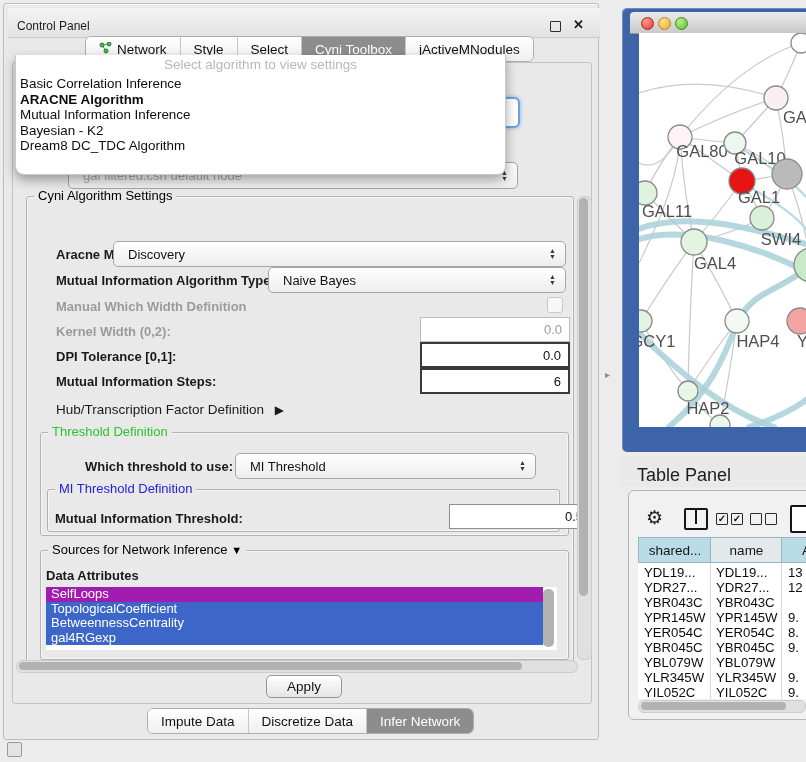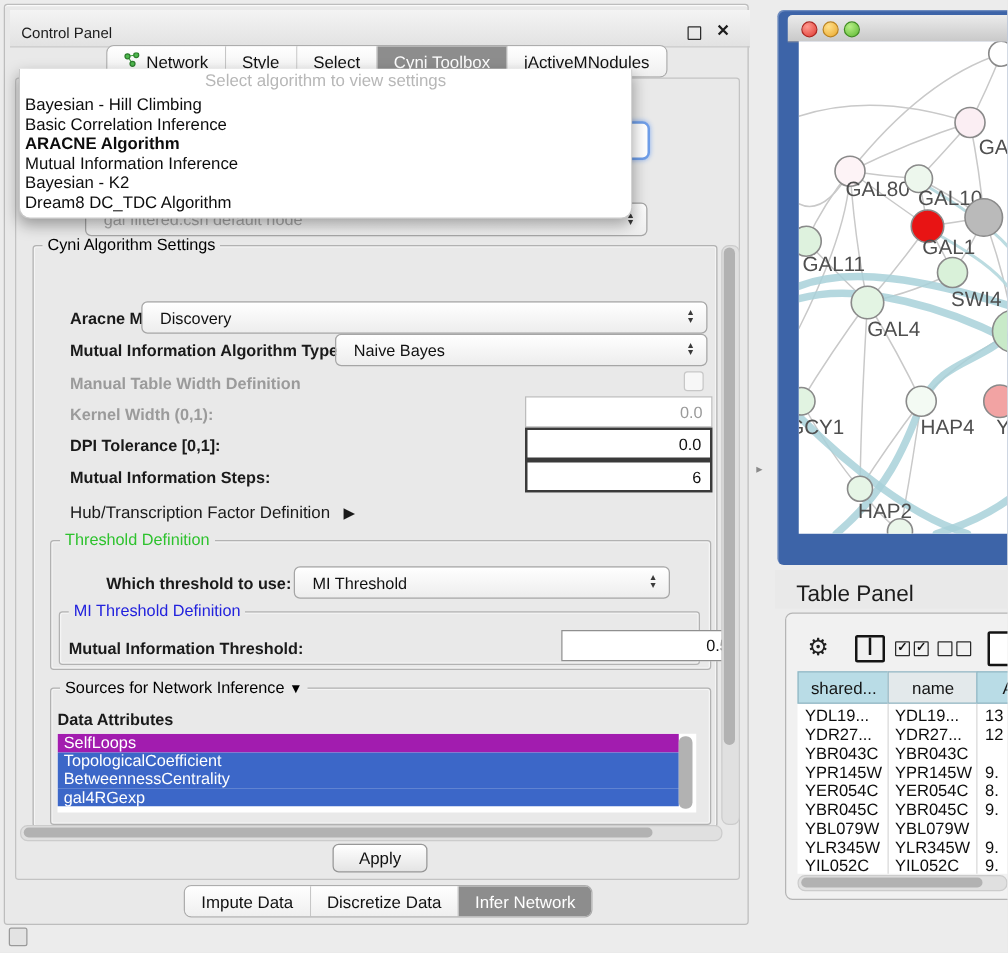--- a/index.html
+++ b/index.html
@@ -122,21 +122,20 @@
   <div class="abs" style="left:300px;top:97px;width:216px;height:27px;border:2px solid #6f9ee8;border-radius:6px;background:#fff;box-shadow:0 0 4px #86aef0;z-index:10;"></div>
 
   <div class="combo" style="left:68px;top:162px;width:434px;height:25px;z-index:11;color:#a9a9a9;">
     <span>gal filtered.csn default node</span>
     <span class="arrows">▲<br>▼</span>
   </div>
 
   <div class="algo-popup">
     <div class="popup-header">Select algorithm to view settings</div>
     <div id="popup-items">
-        <div class="popup-item">Bayesian - Hill Climbing</div>
         <div class="popup-item">Basic Correlation Inference</div>
         <div class="popup-item bold">ARACNE Algorithm</div>
         <div class="popup-item">Mutual Information Inference</div>
         <div class="popup-item">Bayesian - K2</div>
         <div class="popup-item">Dream8 DC_TDC Algorithm</div>
       </div>
   </div>
 
   <div class="groupbox" style="left:26px;top:196px;width:546px;height:464px;">
     <span class="legend">Cyni Algorithm Settings</span>
@@ -145,23 +144,23 @@
   <span class="lbl b" style="left:56px;top:247px;">Aracne Mode:</span>
   <div class="combo" style="left:113px;top:241px;width:437px;height:24px;">
     <span>Discovery</span>
     <span class="arrows">▲<br>▼</span>
   </div>
   <span class="lbl b" style="left:56px;top:273px;">Mutual Information Algorithm Type:</span>
   <div class="combo" style="left:268px;top:267px;width:282px;height:24px;">
     <span>Naive Bayes</span>
     <span class="arrows">▲<br>▼</span>
   </div>
-  <span class="lbl b dis" style="left:56px;top:299px;">Manual Table Width Definition</span>
+  <span class="lbl b dis" style="left:56px;top:299px;">Manual Which Width Definition</span>
   <span class="checkbox" style="left:547px;top:297px;"></span>
-  <span class="lbl b dis" style="left:56px;top:324px;">Kernel Width (0,1):</span>
+  <span class="lbl b dis" style="left:56px;top:324px;">Kernel Width (0,2):</span>
   <div class="tfield weak" style="left:420px;top:317px;width:141px;height:23px;">
     <span>0.0</span>
   </div>
   <span class="lbl b" style="left:56px;top:349px;">DPI Tolerance [0,1]:</span>
   <div class="tfield strong" style="left:420px;top:342px;width:139px;height:22px;">
     <span>0.0</span>
   </div>
   <span class="lbl b" style="left:56px;top:374px;">Mutual Information Steps:</span>
   <div class="tfield strong" style="left:420px;top:368px;width:139px;height:22px;">
     <span>6</span>

